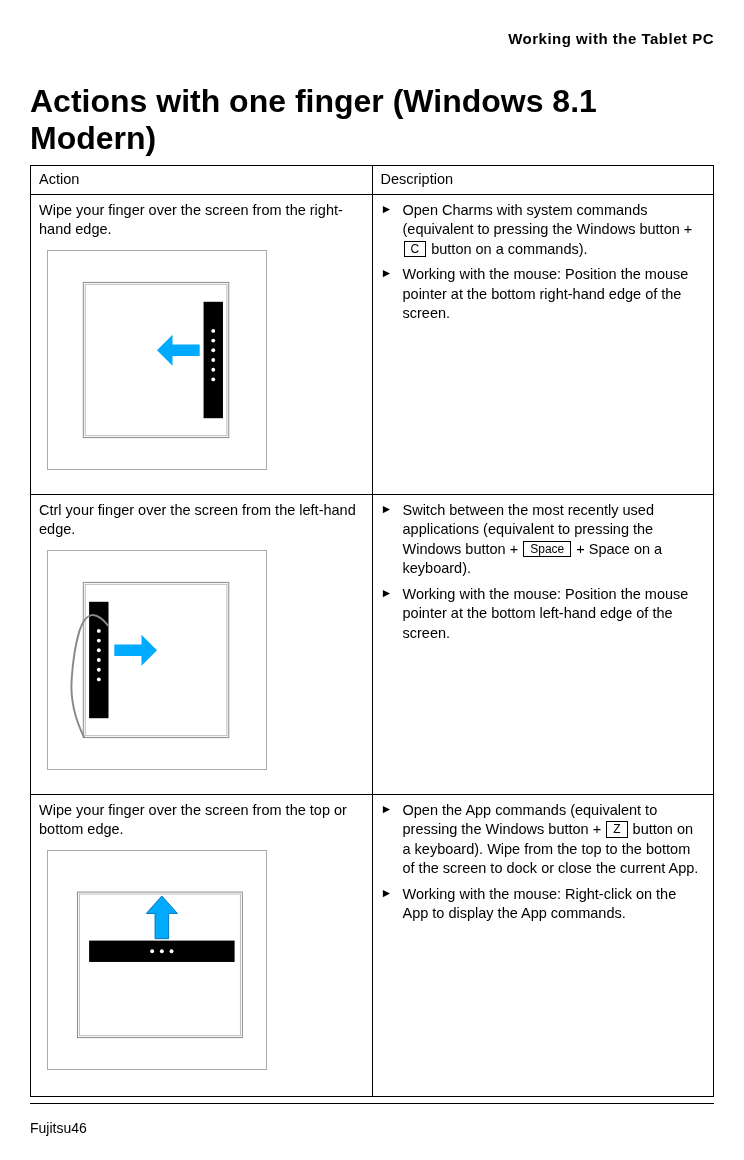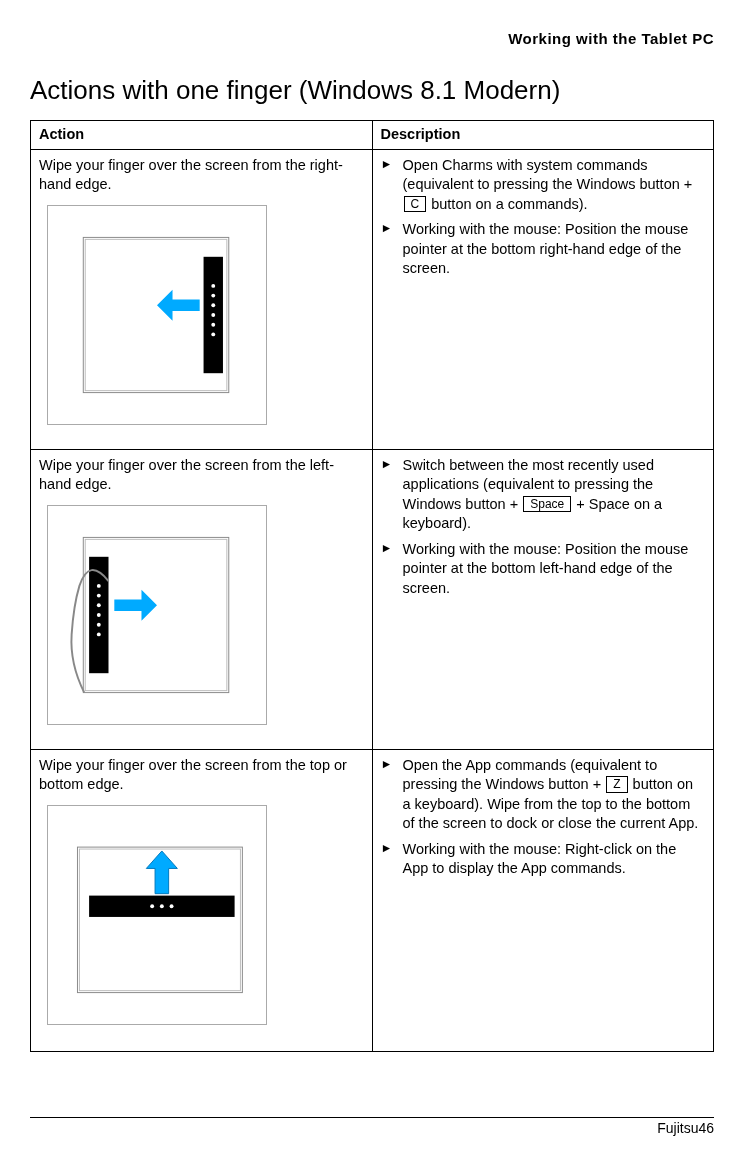--- a/index.html
+++ b/index.html
@@ -10,42 +10,42 @@
       background: #fff;
       color: #000;
       position: relative;
       padding: 30px 30px 20px 30px;
     }
     .header-label {
       text-align: right;
       font-weight: bold;
       font-size: 15px;
       letter-spacing: 0.5px;
-      margin-bottom: 28px;
+      margin-bottom: 36px;
     }
     .section-title {
-      font-weight: normal;
-      font-size: 26px;
-      margin-bottom: 14px;
+      font-weight: bold;
+      font-size: 32px;
+      margin-bottom: 8px;
     }
     table.main {
       width: 100%;
       border-collapse: collapse;
       table-layout: fixed;
     }
     table.main td, table.main th {
       border: 1px solid #000;
       vertical-align: top;
       padding: 6px 8px;
       font-size: 14.5px;
       line-height: 1.35;
     }
     table.main th {
       text-align: left;
-      font-weight: bold;
+      font-weight: normal;
       background: #fff;
       padding-top: 4px;
       padding-bottom: 4px;
     }
     table.main col.action { width: 50%; }
     table.main col.desc { width: 50%; }
     .action-cell .action-text {
       margin-bottom: 10px;
     }
     .illustration-wrap {
@@ -86,23 +86,23 @@
       line-height: 1.2;
       vertical-align: 1px;
       margin: 0 1px;
     }
     .footer {
       position: absolute;
       left: 30px;
       right: 30px;
       bottom: 24px;
       display: flex;
-      justify-content: flex-end;
+      justify-content: flex-start;
       font-size: 14px;
-      padding-top: 2px;
+      padding-top: 16px;
       border-top: 1px solid #000;
     }
     .row-height { height: 300px; margin-left: 11px; }
     .row-height-b { height: 302px; }
   </style>
 </head>
 <body>
 
 <div class="header-label">Working with the Tablet PC</div>
 
@@ -152,21 +152,21 @@
           </li>
           <li>
             <span>Working with the mouse: Position the mouse pointer at the bottom right-hand edge of the screen.</span>
           </li>
         </ul>
       </td>
     </tr>
 
     <tr>
       <td class="action-cell row-height">
-        <div class="action-text">Wipe your finger over the screen from the left-hand edge.</div>
+        <div class="action-text">Ctrl your finger over the screen from the left-hand edge.</div>
         <div class="illustration-wrap">
           <div class="illustration">
             <svg class="illu-svg" viewBox="0 0 200 200">
               <rect x="24" y="20" width="150" height="160" fill="none" stroke="#888" stroke-width="1"></rect>
               <rect x="26" y="22" width="146" height="156" fill="none" stroke="#bbb" stroke-width="1"></rect>
               <rect x="30" y="40" width="20" height="120" fill="#000"></rect>
               <g fill="#fff">
                 <circle cx="40" cy="70" r="2"></circle>
                   <circle cx="40" cy="80" r="2"></circle>
                 <circle cx="40" cy="90" r="2"></circle>

